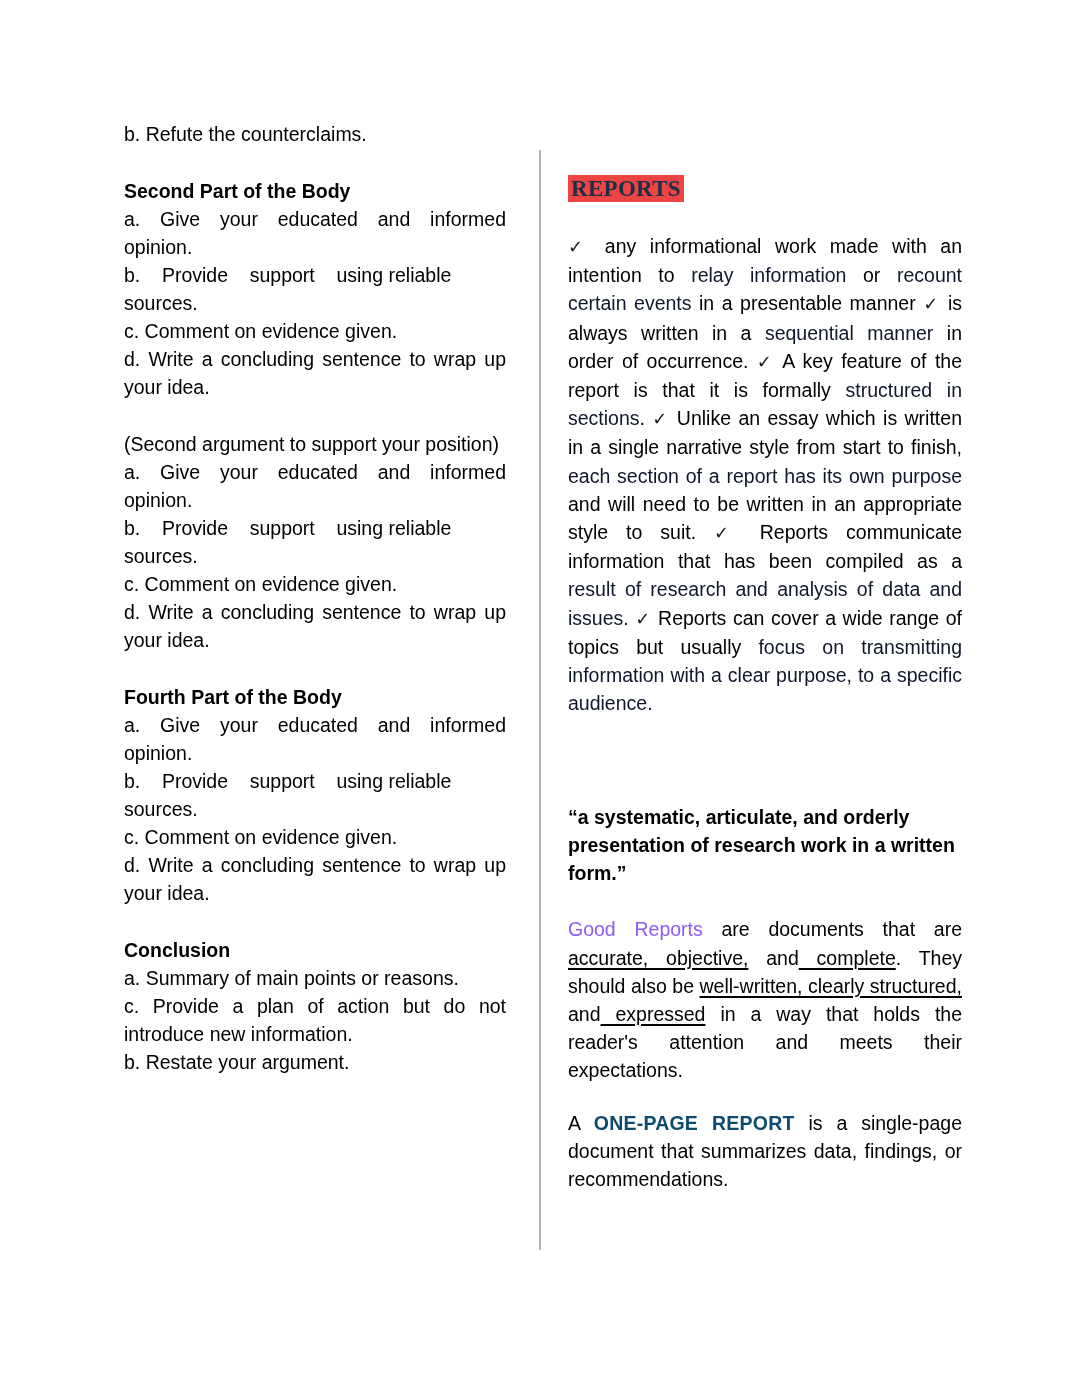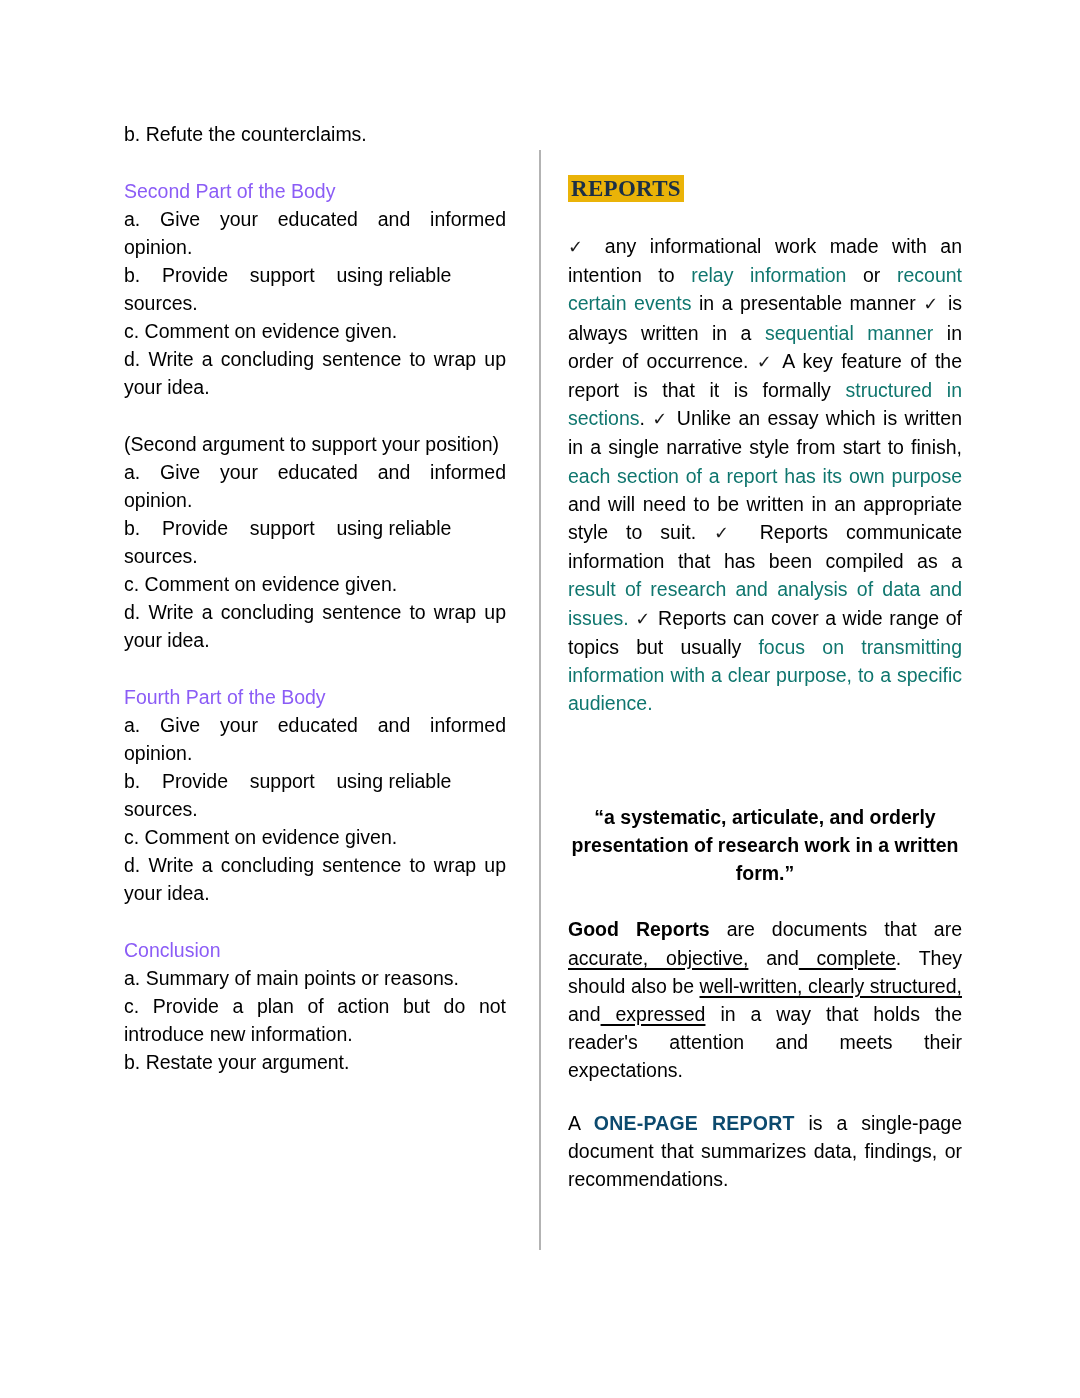--- a/index.html
+++ b/index.html
@@ -51,22 +51,22 @@
     width: 382px;
   }
   .col-right {
     left: 568px;
     width: 394px;
   }
 
   .heading-blue {
     font-size: 19.5px;
     line-height: 28px;
-    font-weight: normal;
-    color: #8b5cf6;
+    font-weight: bold;
+    color: #000000;
   }
 
   .gap-lg { height: 29px; }
 
   
   .row {
     font-size: 19.5px;
     line-height: 28px;
     white-space: pre-wrap;
   }
@@ -76,52 +76,51 @@
     white-space: normal;
   }
 
   
   .reports-title {
     font-family: "Liberation Serif", serif;
     font-weight: bold;
     font-size: 23px;
     line-height: 26px;
     color: #1b2f46;
-    background: #eab308;
+    background: #ef4444;
     display: inline;
     padding: 1px 3px 1px 3px;
     letter-spacing: 0.3px;
   }
 
   .body-just {
     font-size: 19.5px;
     line-height: 28.2px;
     text-align: justify;
     text-align-last: left;
     color: #000000;
   }
 
-  .amber { color: #0f766e; }
+  .amber { color: #0f172a; }
 
   .check {
     font-size: 18px;
     color: #1a1a1a;
   }
 
   .quote {
     font-size: 19.5px;
     line-height: 28px;
     font-weight: bold;
     color: #000000;
-    text-align: center;
   }
 
   .good-reports {
-    font-weight: bold;
-    color: #000000;
+    font-weight: normal;
+    color: #8b5cf6;
   }
 
   .one-page {
     font-weight: bold;
     color: #0c4a6e;
     letter-spacing: 0.2px;
   }
 
   .u {
     text-decoration: underline;

